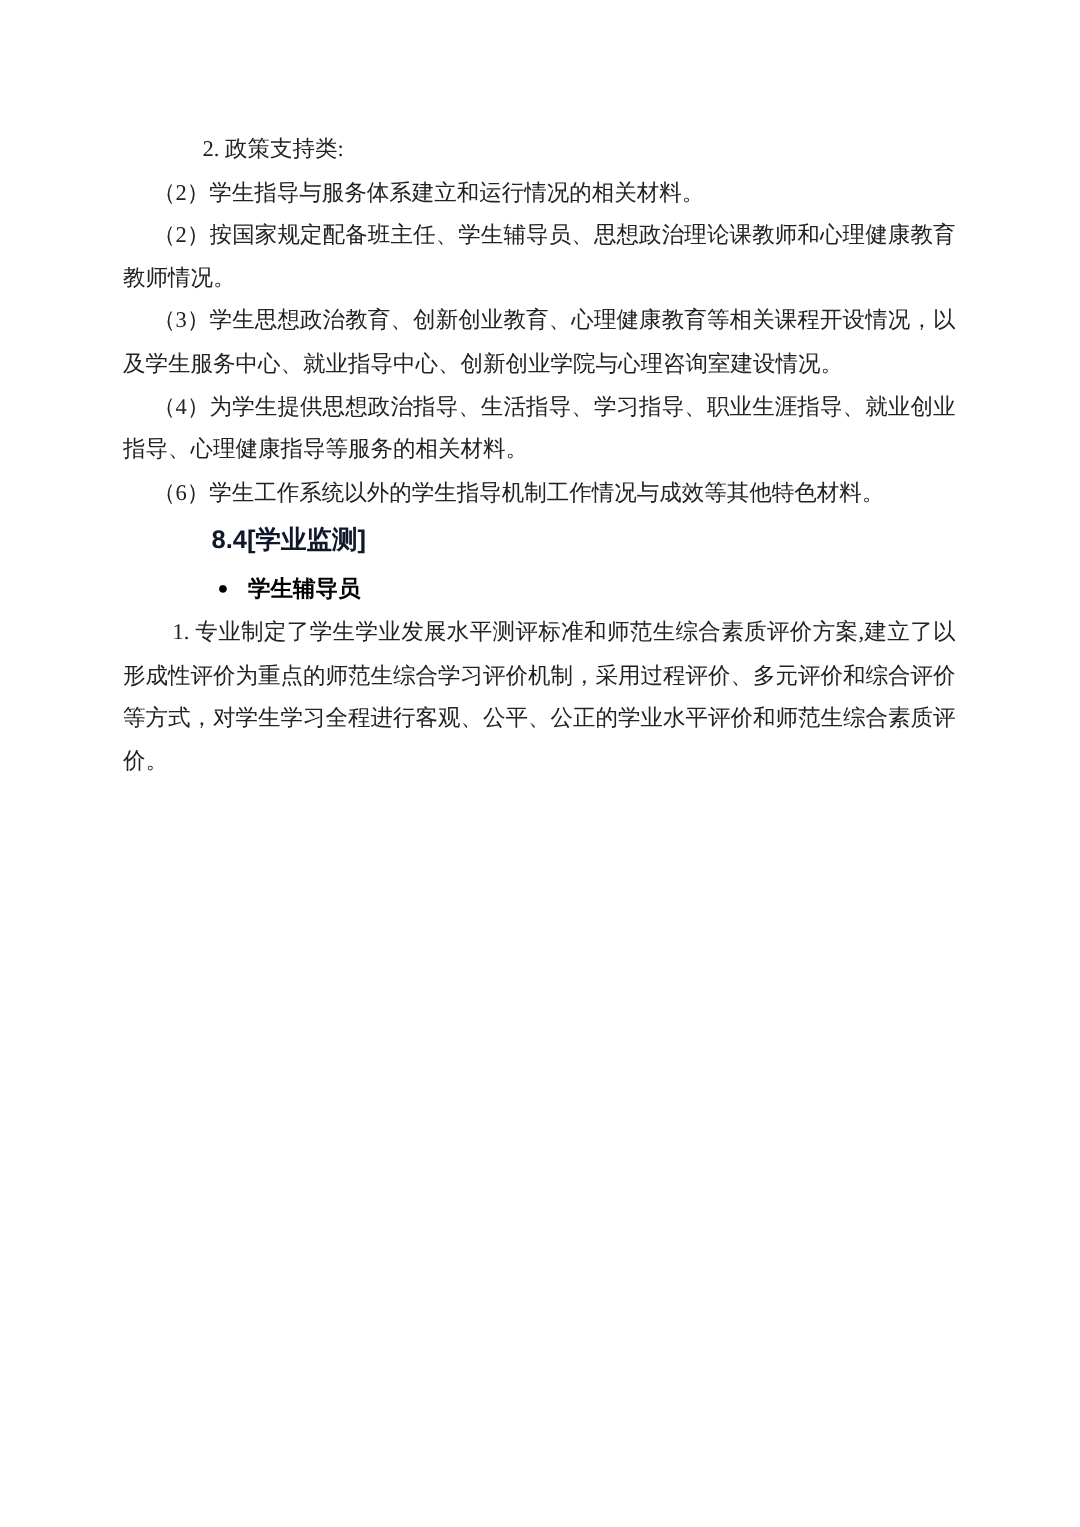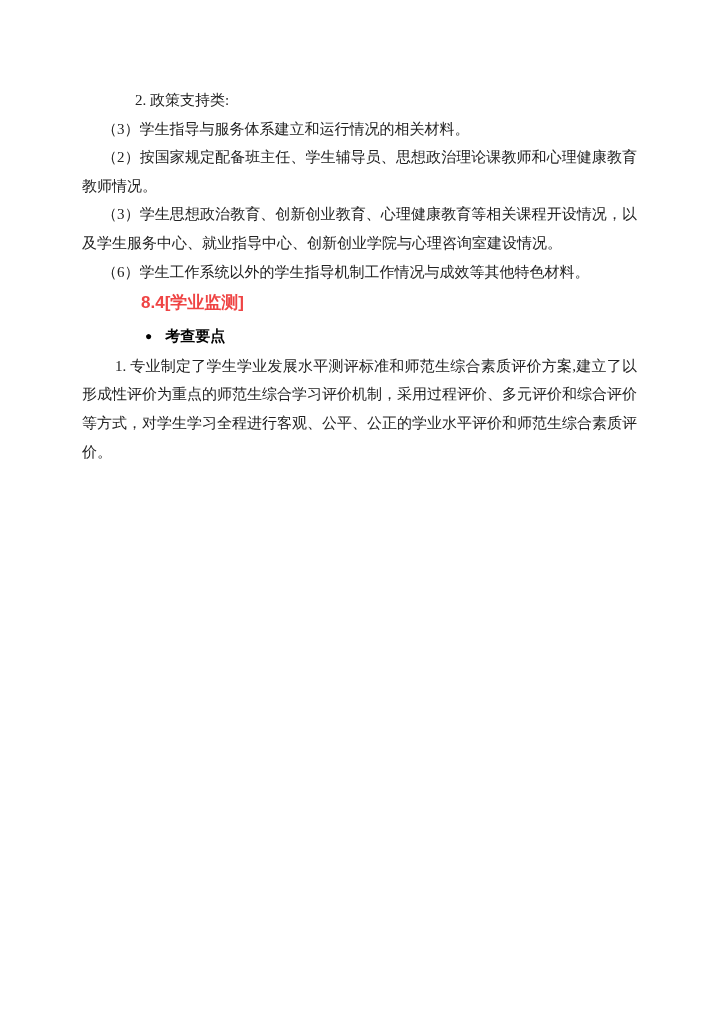--- a/index.html
+++ b/index.html
@@ -33,21 +33,21 @@
   
   .ind20 { text-indent: 20px; }
   .ind33 { text-indent: 33px; }
   .ind53 { text-indent: 53px; }
   .heading {
     margin: 2px 0 0 0;
     font-family: "Liberation Sans", "DejaVu Sans", sans-serif;
     font-weight: bold;
     font-size: 17px;
     line-height: 30px;
-    color: #ef4444;
+    color: #0f172a;
     text-indent: 59px;
     text-align: left;
   }
   .intro {
     margin-top: 12px;
     font-family: "Liberation Sans", "DejaVu Sans", sans-serif;
     font-weight: bold;
     color: #000000;
     text-indent: 28px;
   }
@@ -78,30 +78,31 @@
     color: #333333;
   }
 </style>
 </head>
 <body>
 
 <div class="page">
   <div class="content">
 
     <p class="para ind53">2. 政策支持类:</p>
-    <p class="para ind20">（3）学生指导与服务体系建立和运行情况的相关材料。</p>
+    <p class="para ind20">（2）学生指导与服务体系建立和运行情况的相关材料。</p>
     <p class="para ind20">（2）按国家规定配备班主任、学生辅导员、思想政治理论课教师和心理健康教育教师情况。</p>
     <p class="para ind20">（3）学生思想政治教育、创新创业教育、心理健康教育等相关课程开设情况，以及学生服务中心、就业指导中心、创新创业学院与心理咨询室建设情况。</p>
+    <p class="para ind20">（4）为学生提供思想政治指导、生活指导、学习指导、职业生涯指导、就业创业指导、心理健康指导等服务的相关材料。</p>
     <p class="para ind20">（6）学生工作系统以外的学生指导机制工作情况与成效等其他特色材料。</p>
 
     <h2 class="heading">8.4[学业监测]</h2>
 
 
     <div class="bullet-row">
-      <span class="bullet-marker">●</span><span>考查要点</span>
+      <span class="bullet-marker">●</span><span>学生辅导员</span>
     </div>
 
     <p class="para ind33">1. 专业制定了学生学业发展水平测评标准和师范生综合素质评价方案,建立了以形成性评价为重点的师范生综合学习评价机制，采用过程评价、多元评价和综合评价等方式，对学生学习全程进行客观、公平、公正的学业水平评价和师范生综合素质评价。</p>
 
   </div>
 
   <div class="footer">
     <span>144</span>
   </div>
 </div>

